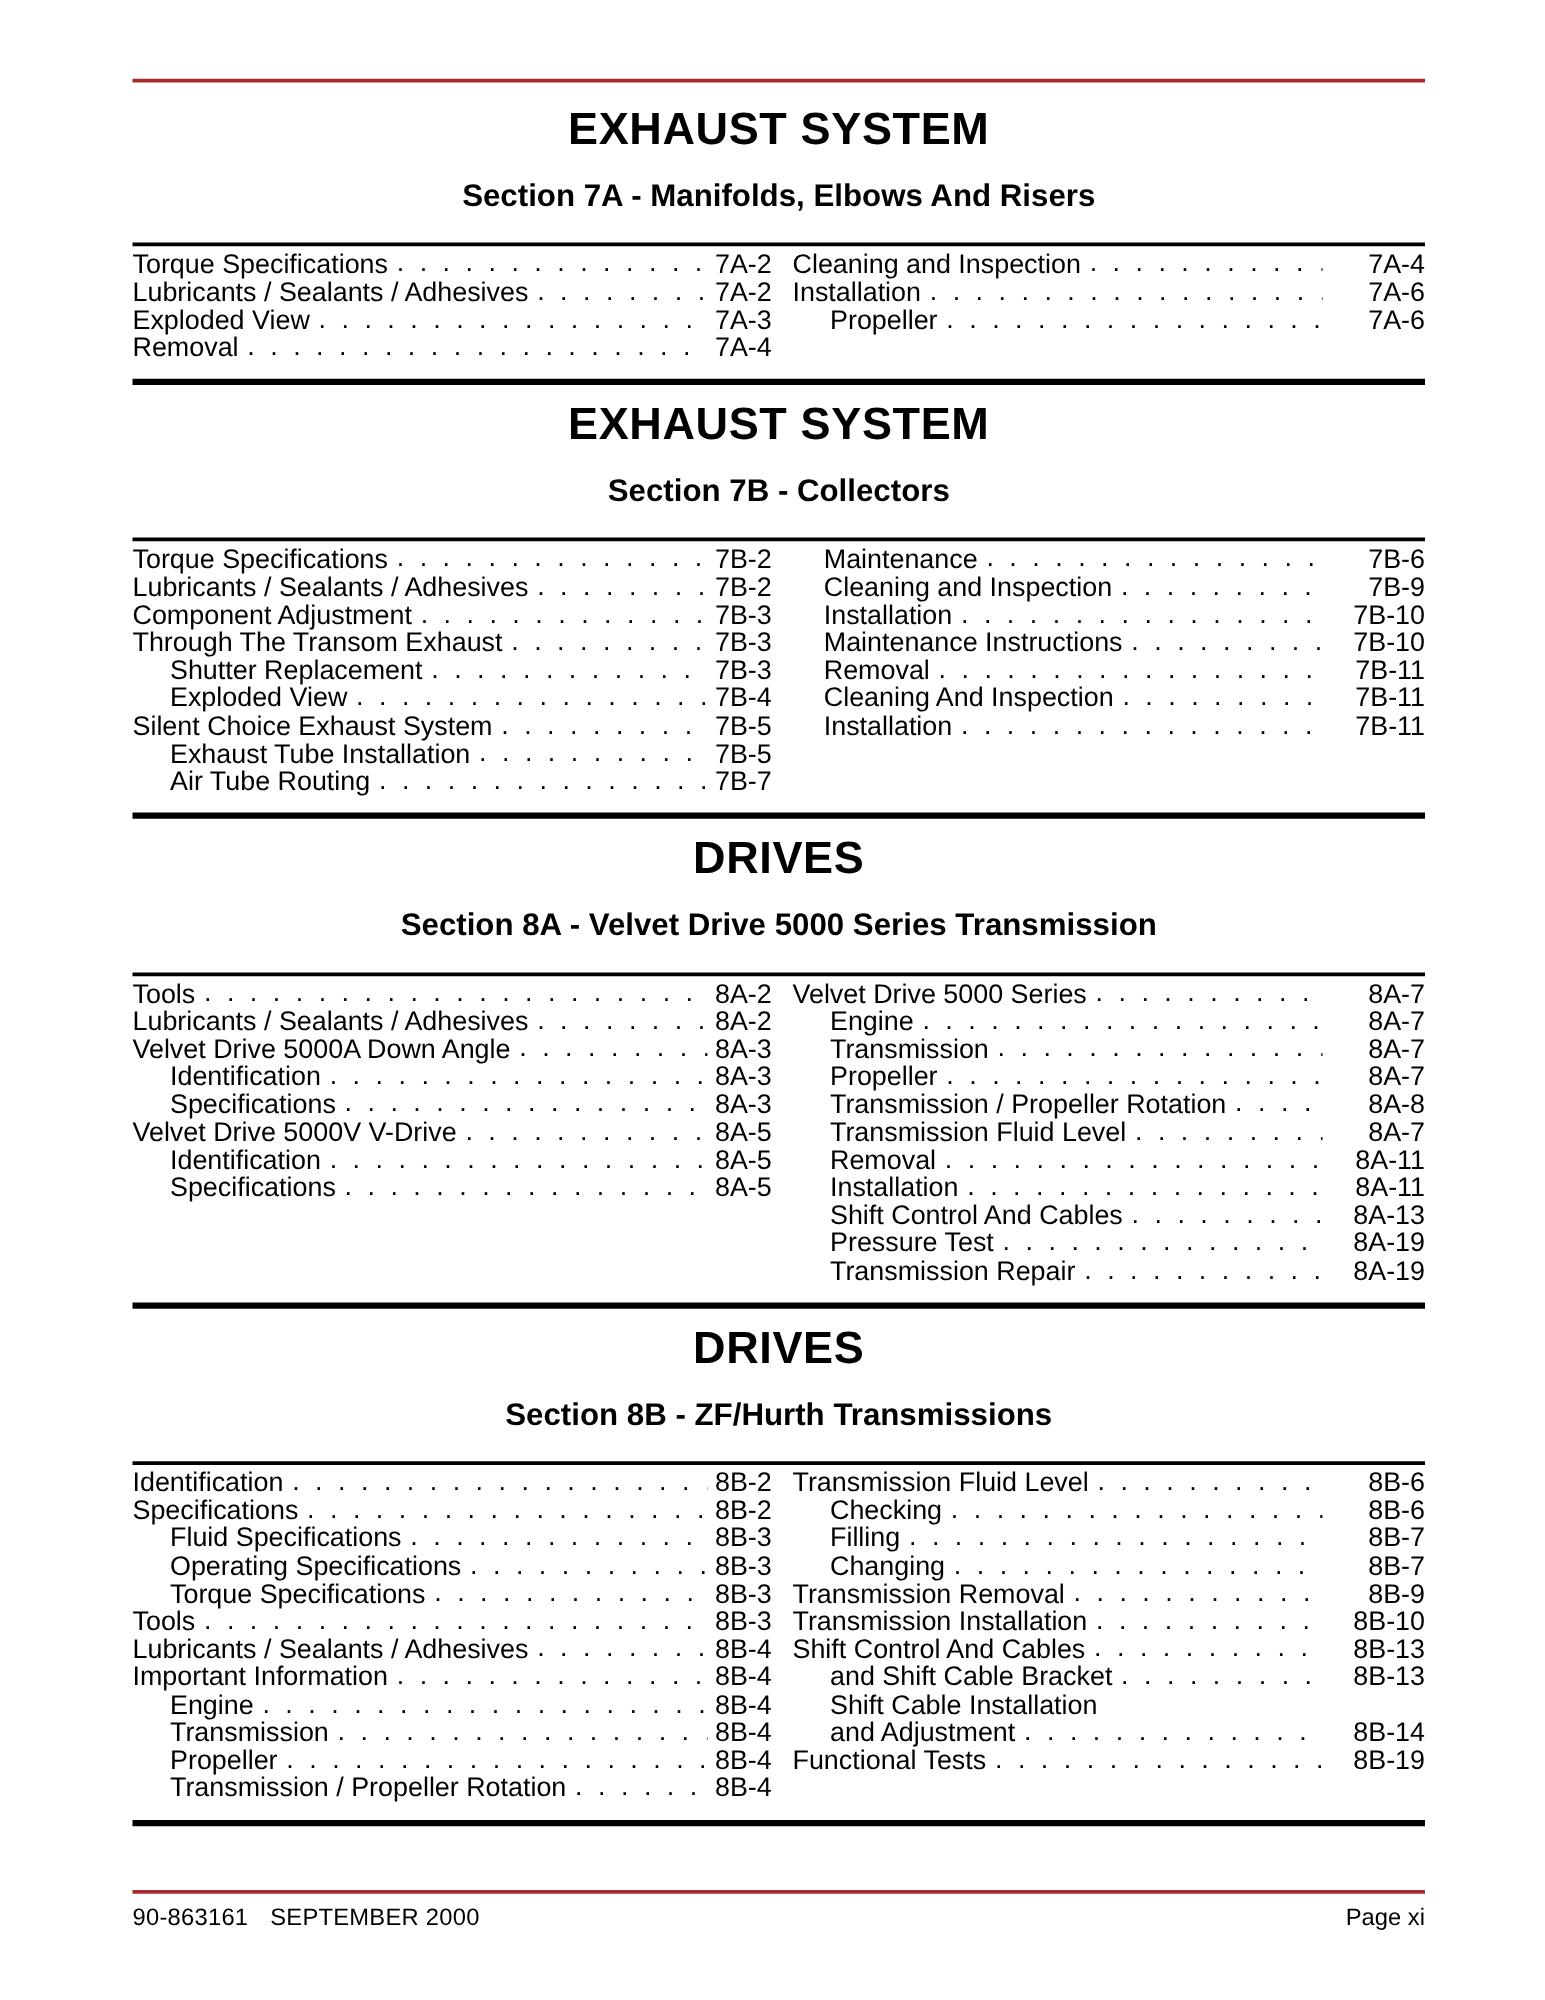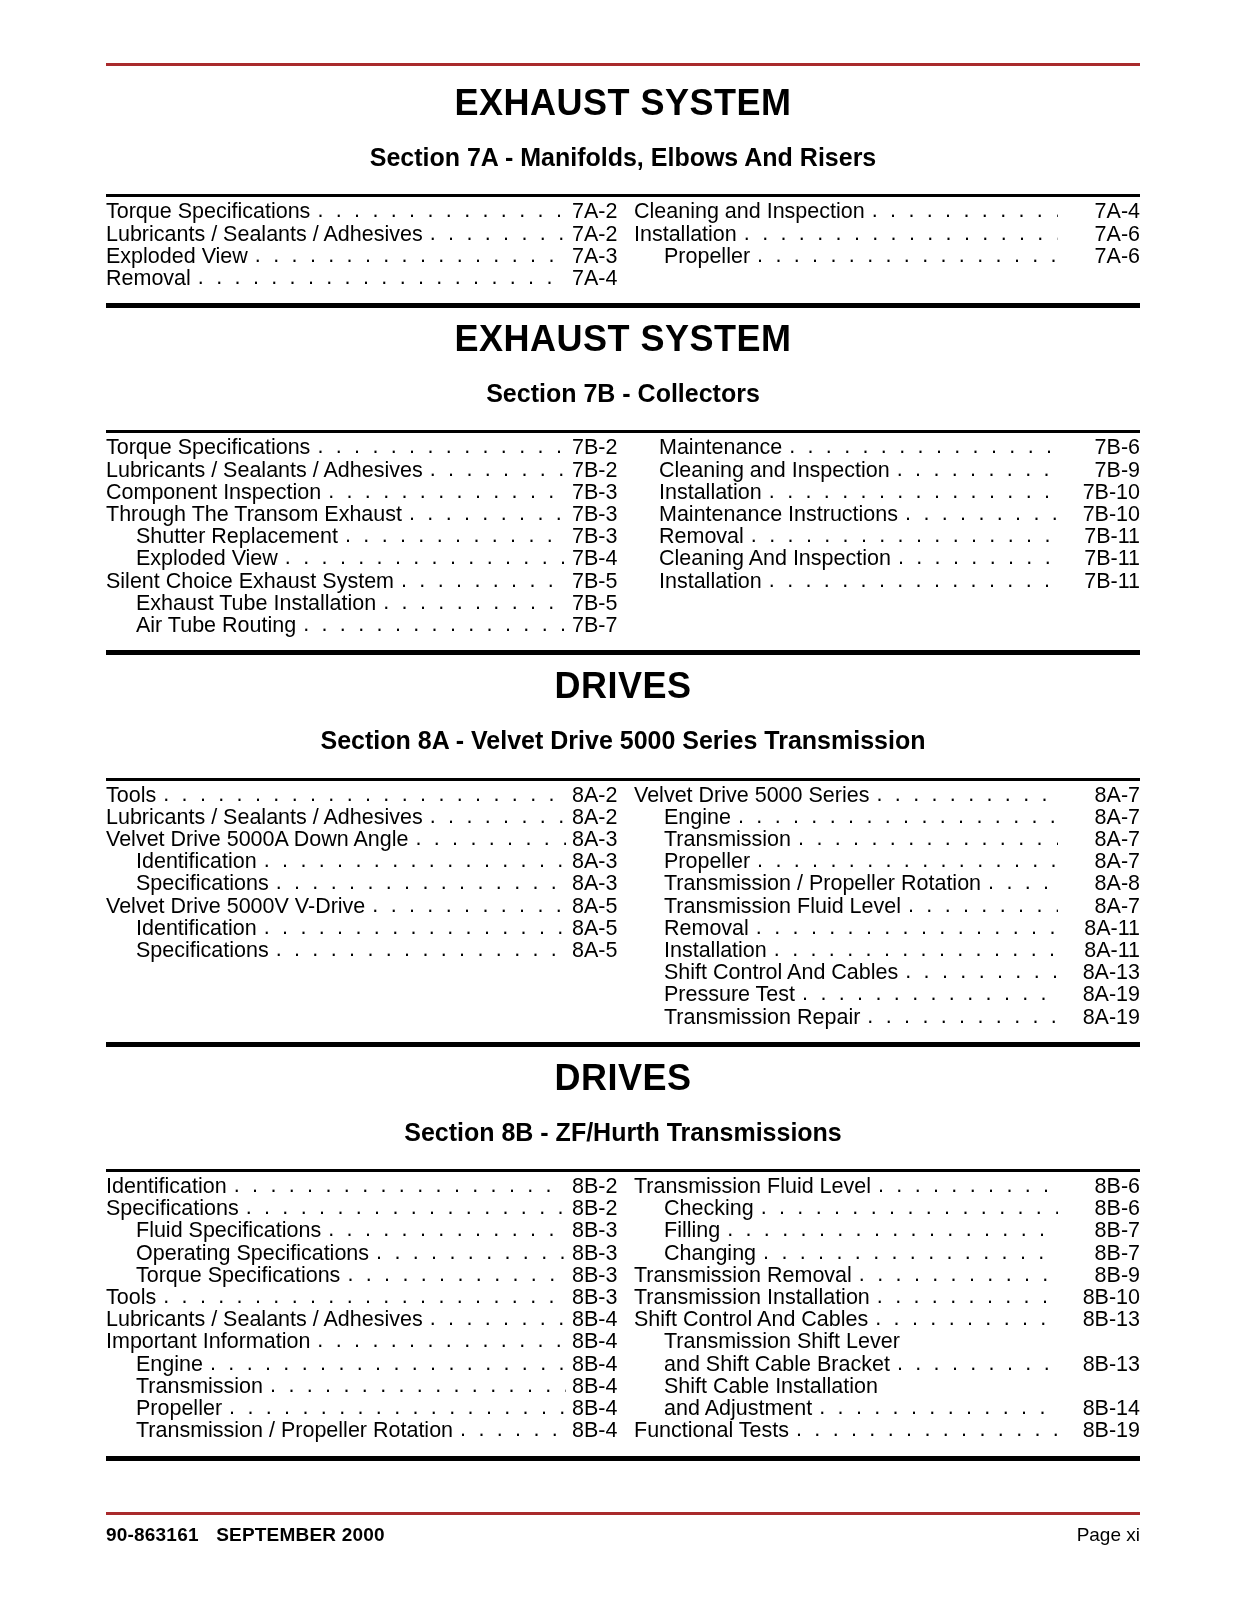--- a/index.html
+++ b/index.html
@@ -133,21 +133,21 @@
   .footer {
     position: absolute;
     left: 106px;
     top: 1524px;
     width: 1034px;
     display: flex;
     justify-content: space-between;
     align-items: baseline;
     font-size: 19px;
   }
-  .footer-left { letter-spacing: 0.2px; font-weight: bold; }
+  .footer-left { letter-spacing: 0.2px; }
   .footer-left .docnum { margin-right: 12px; }
   .footer-right { }
 </style>
 </head>
 <body>
 
 <div class="page">
 
   <div class="red-rule top"></div>
 
@@ -210,21 +210,21 @@
               <span class="toc-label">Torque Specifications</span>
               <span class="toc-dots"></span>
               <span class="toc-page">7B-2</span>
             </div>
             <div class="toc-row">
               <span class="toc-label">Lubricants / Sealants / Adhesives</span>
               <span class="toc-dots"></span>
               <span class="toc-page">7B-2</span>
             </div>
             <div class="toc-row">
-              <span class="toc-label">Component Inspection</span>
+              <span class="toc-label">Component Adjustment</span>
               <span class="toc-dots"></span>
               <span class="toc-page">7B-3</span>
             </div>
             <div class="toc-row">
               <span class="toc-label">Through The Transom Exhaust</span>
               <span class="toc-dots"></span>
               <span class="toc-page">7B-3</span>
             </div>
             <div class="toc-row indent-1">
               <span class="toc-label">Shutter Replacement</span>
@@ -495,24 +495,20 @@
             <div class="toc-row">
               <span class="toc-label">Transmission Installation</span>
               <span class="toc-dots"></span>
               <span class="toc-page">8B-10</span>
             </div>
             <div class="toc-row">
               <span class="toc-label">Shift Control And Cables</span>
               <span class="toc-dots"></span>
               <span class="toc-page">8B-13</span>
             </div>
-            <div class="toc-row indent-1 nodots">
-              <span class="toc-label">Transmission Shift Lever</span>
-              <span class="toc-page"></span>
-            </div>
             <div class="toc-row indent-1">
               <span class="toc-label">and Shift Cable Bracket</span>
               <span class="toc-dots"></span>
               <span class="toc-page">8B-13</span>
             </div>
             <div class="toc-row indent-1 nodots">
               <span class="toc-label">Shift Cable Installation</span>
               <span class="toc-page"></span>
             </div>
             <div class="toc-row indent-1">

